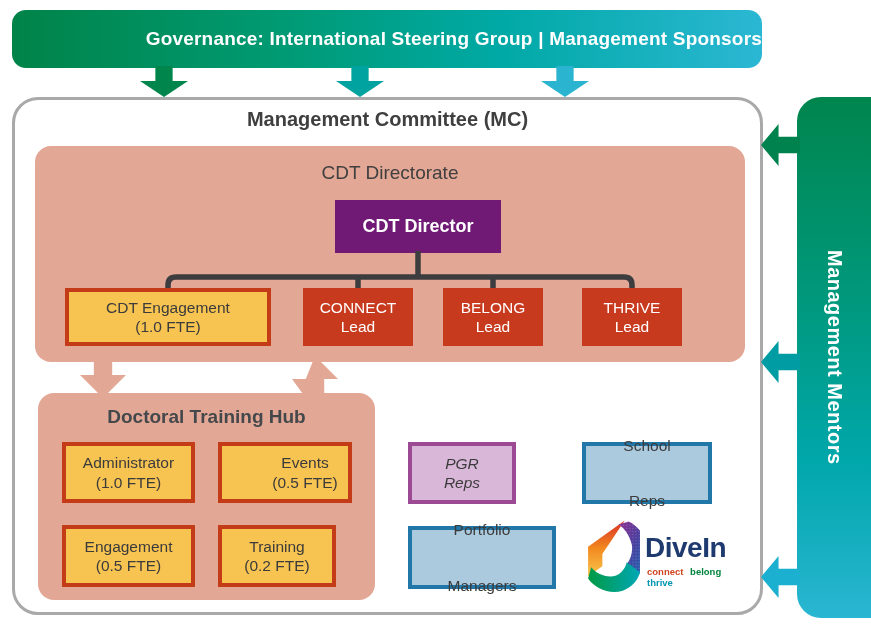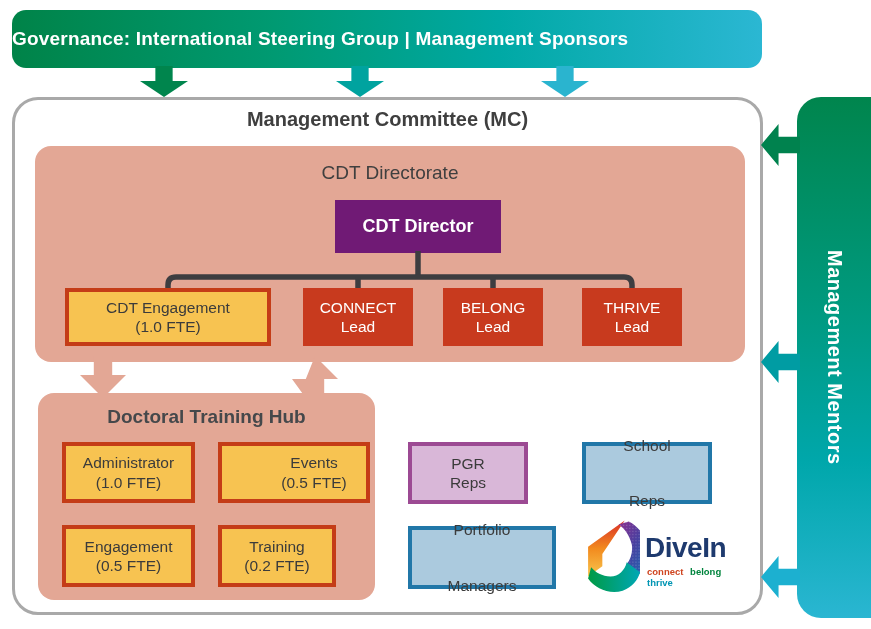--- a/index.html
+++ b/index.html
@@ -3,21 +3,21 @@
 <meta charset="utf-8">
 <style>
   * { margin:0; padding:0; box-sizing:border-box; }
   html,body { width:871px; height:629px; background:#ffffff; overflow:hidden;
               font-family:"Liberation Sans","DejaVu Sans",sans-serif; }
   #page { position:relative; width:871px; height:629px; background:#fff; }
 
   
   .gov-banner { position:absolute; left:12px; top:10px; width:750px; height:58px;
     border-radius:14px; background:linear-gradient(90deg,#008348 0%,#009a72 35%,#00a9a5 65%,#2bb7d3 100%);
-    display:flex; align-items:center; justify-content:flex-start; }
+    display:flex; align-items:center; justify-content:flex-end; }
   .gov-banner span { color:#fff; font-size:19px; font-weight:bold; letter-spacing:.2px; }
 
   .gov-arrow { position:absolute; top:66px; width:48px; height:31px;
     clip-path:polygon(32% 0,68% 0,68% 48%,100% 48%,50% 100%,0 48%,32% 48%); }
   .ga1 { left:140px; background:#00854d; }
   .ga2 { left:336px; background:#00a39f; }
   .ga3 { left:541px; background:#2ab4cf; }
 
   
   .mc-box { position:absolute; left:12px; top:97px; width:751px; height:518px;
@@ -54,28 +54,28 @@
     clip-path:polygon(30% 0,70% 0,70% 45%,100% 45%,50% 100%,0 45%,30% 45%); }
   .fa-up { left:292px; top:356px;
     clip-path:polygon(50% 0,100% 55%,70% 55%,70% 100%,30% 100%,0 55%,30% 55%); }
 
   
   .hub { position:absolute; left:38px; top:393px; width:337px; height:207px;
     background:#e3a795; border-radius:16px; }
   .hub-title { position:absolute; left:38px; top:406px; width:337px; text-align:center;
     font-size:19px; font-weight:bold; color:#45484b; }
   .n-admin { left:62px; top:442px; width:133px; height:61px; }
-  .n-events { left:218px; top:442px; width:152px; height:61px;padding-left:40px; }
+  .n-events { left:218px; top:442px; width:134px; height:61px;padding-left:40px; }
   .n-engage { left:62px; top:525px; width:133px; height:62px; }
   .n-train { left:218px; top:525px; width:118px; height:62px; }
 
   
   .purple-node { background:#d9b7d8; border:4px solid #9c4a93; color:#3b3b3b; }
   .blue-node { background:#abcade; border:4px solid #2177a8; color:#3b3b3b;gap:36px; }
-  .n-pgr { left:408px; top:442px; width:120px; height:62px; }
+  .n-pgr { left:408px; top:442px; width:108px; height:62px;font-style:italic; }
   .n-school { left:582px; top:442px; width:130px; height:62px; }
   .n-portfolio { left:408px; top:526px; width:148px; height:63px; }
 
   
   .logo { position:absolute; left:583px; top:516px; width:170px; height:84px; }
   .logo svg { position:absolute; left:0; top:2px; }
   .logo-name { position:absolute; left:62px; top:16px; font-size:28px; font-weight:bold;
     color:#1e3a6e; letter-spacing:-.5px; }
   .logo-tag { position:absolute; left:64px; top:50px; font-size:9.5px; font-weight:bold; }
   .tag-connect { color:#cf4520; margin-right:4px; }

